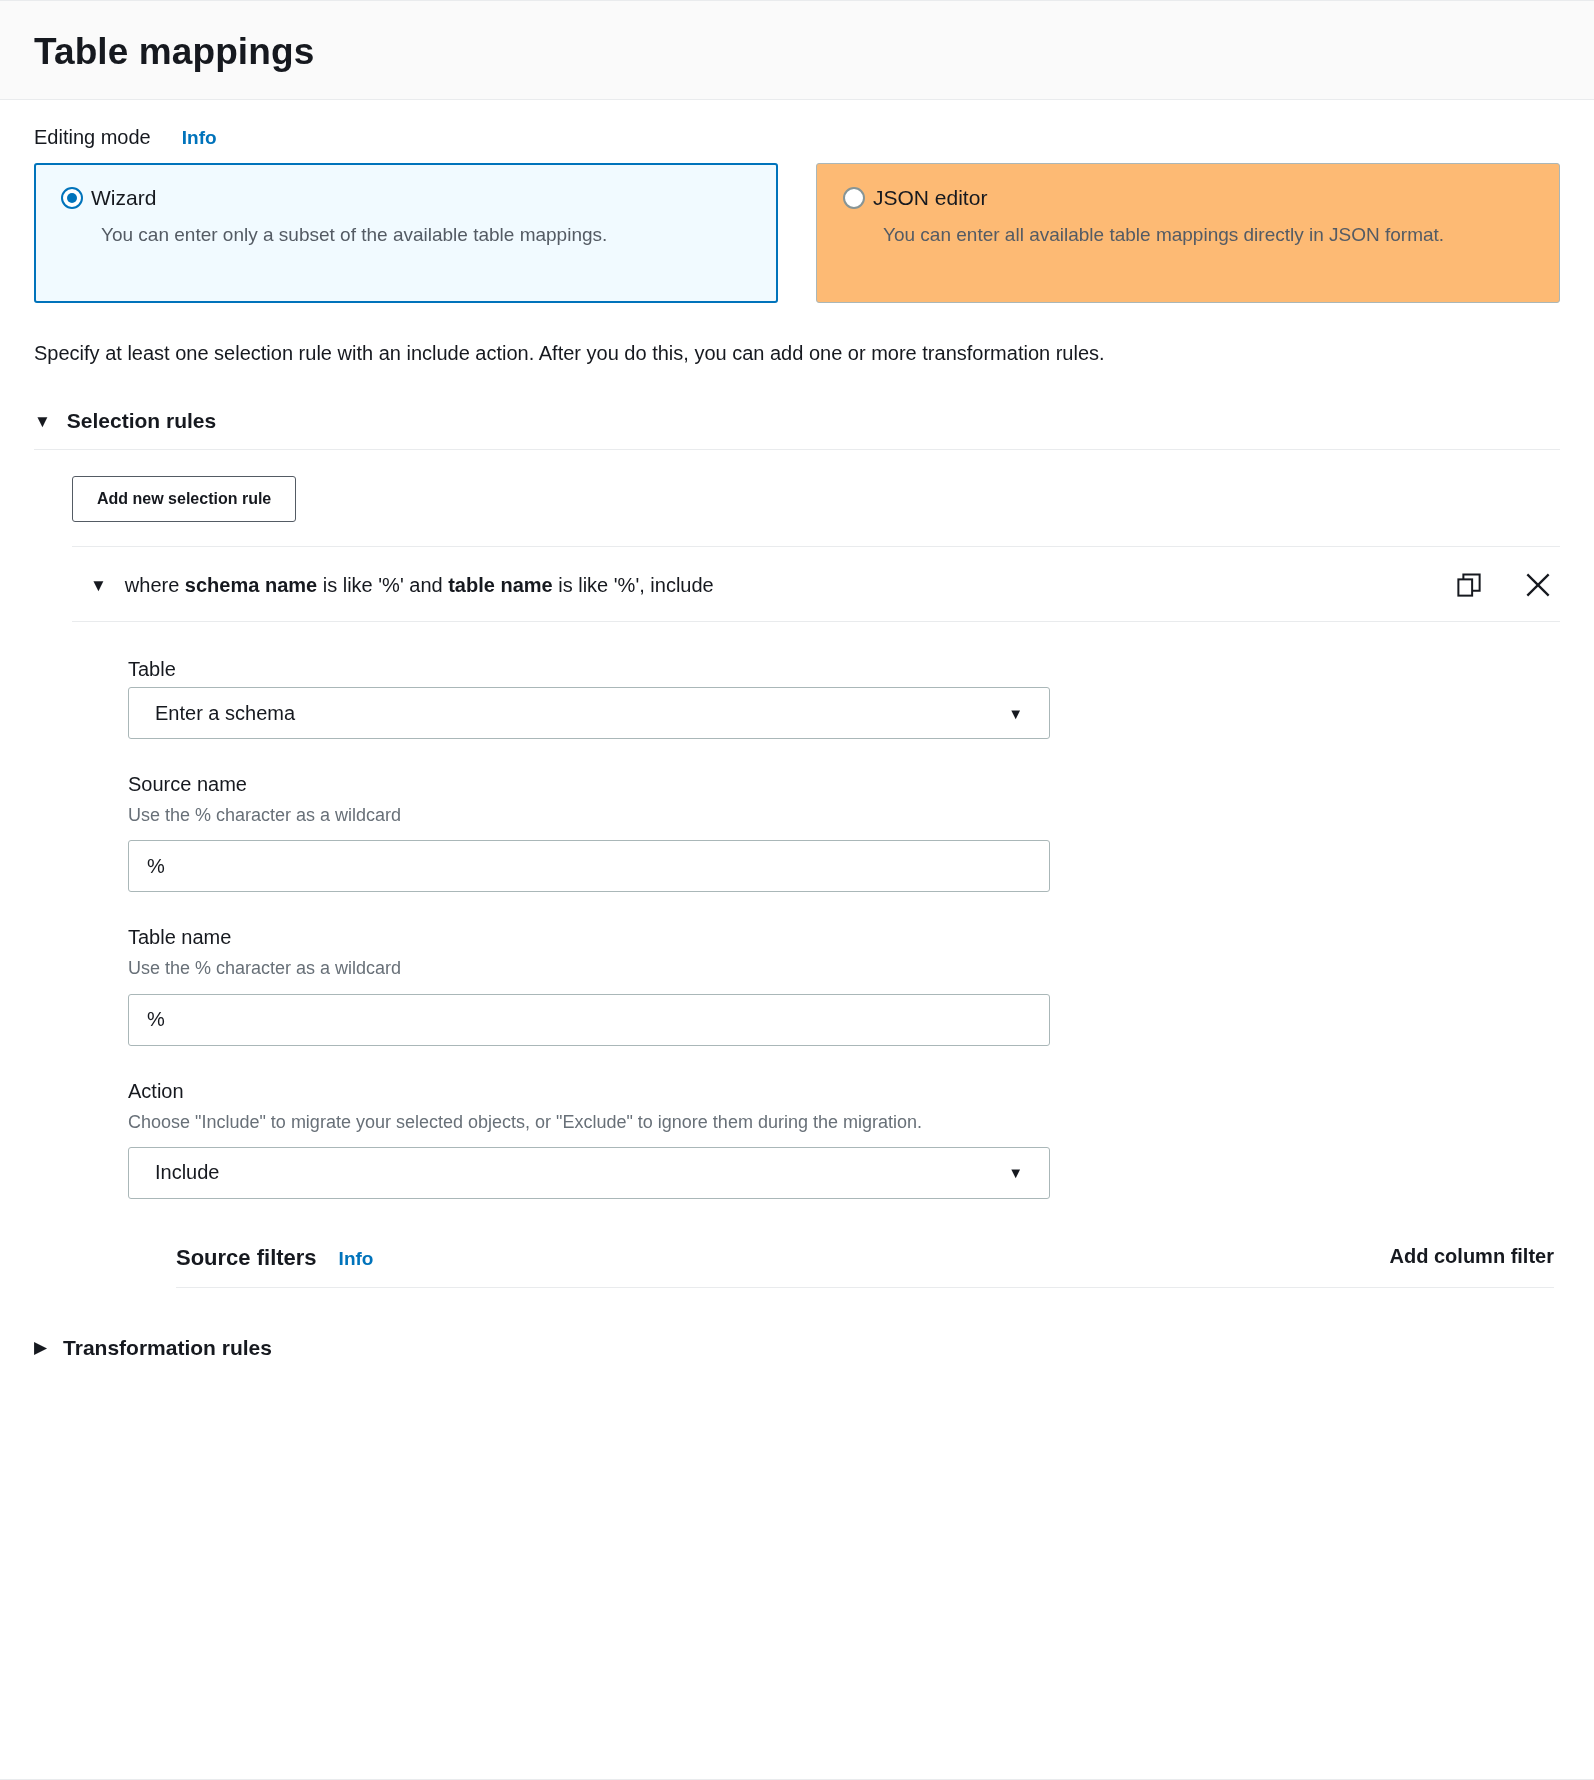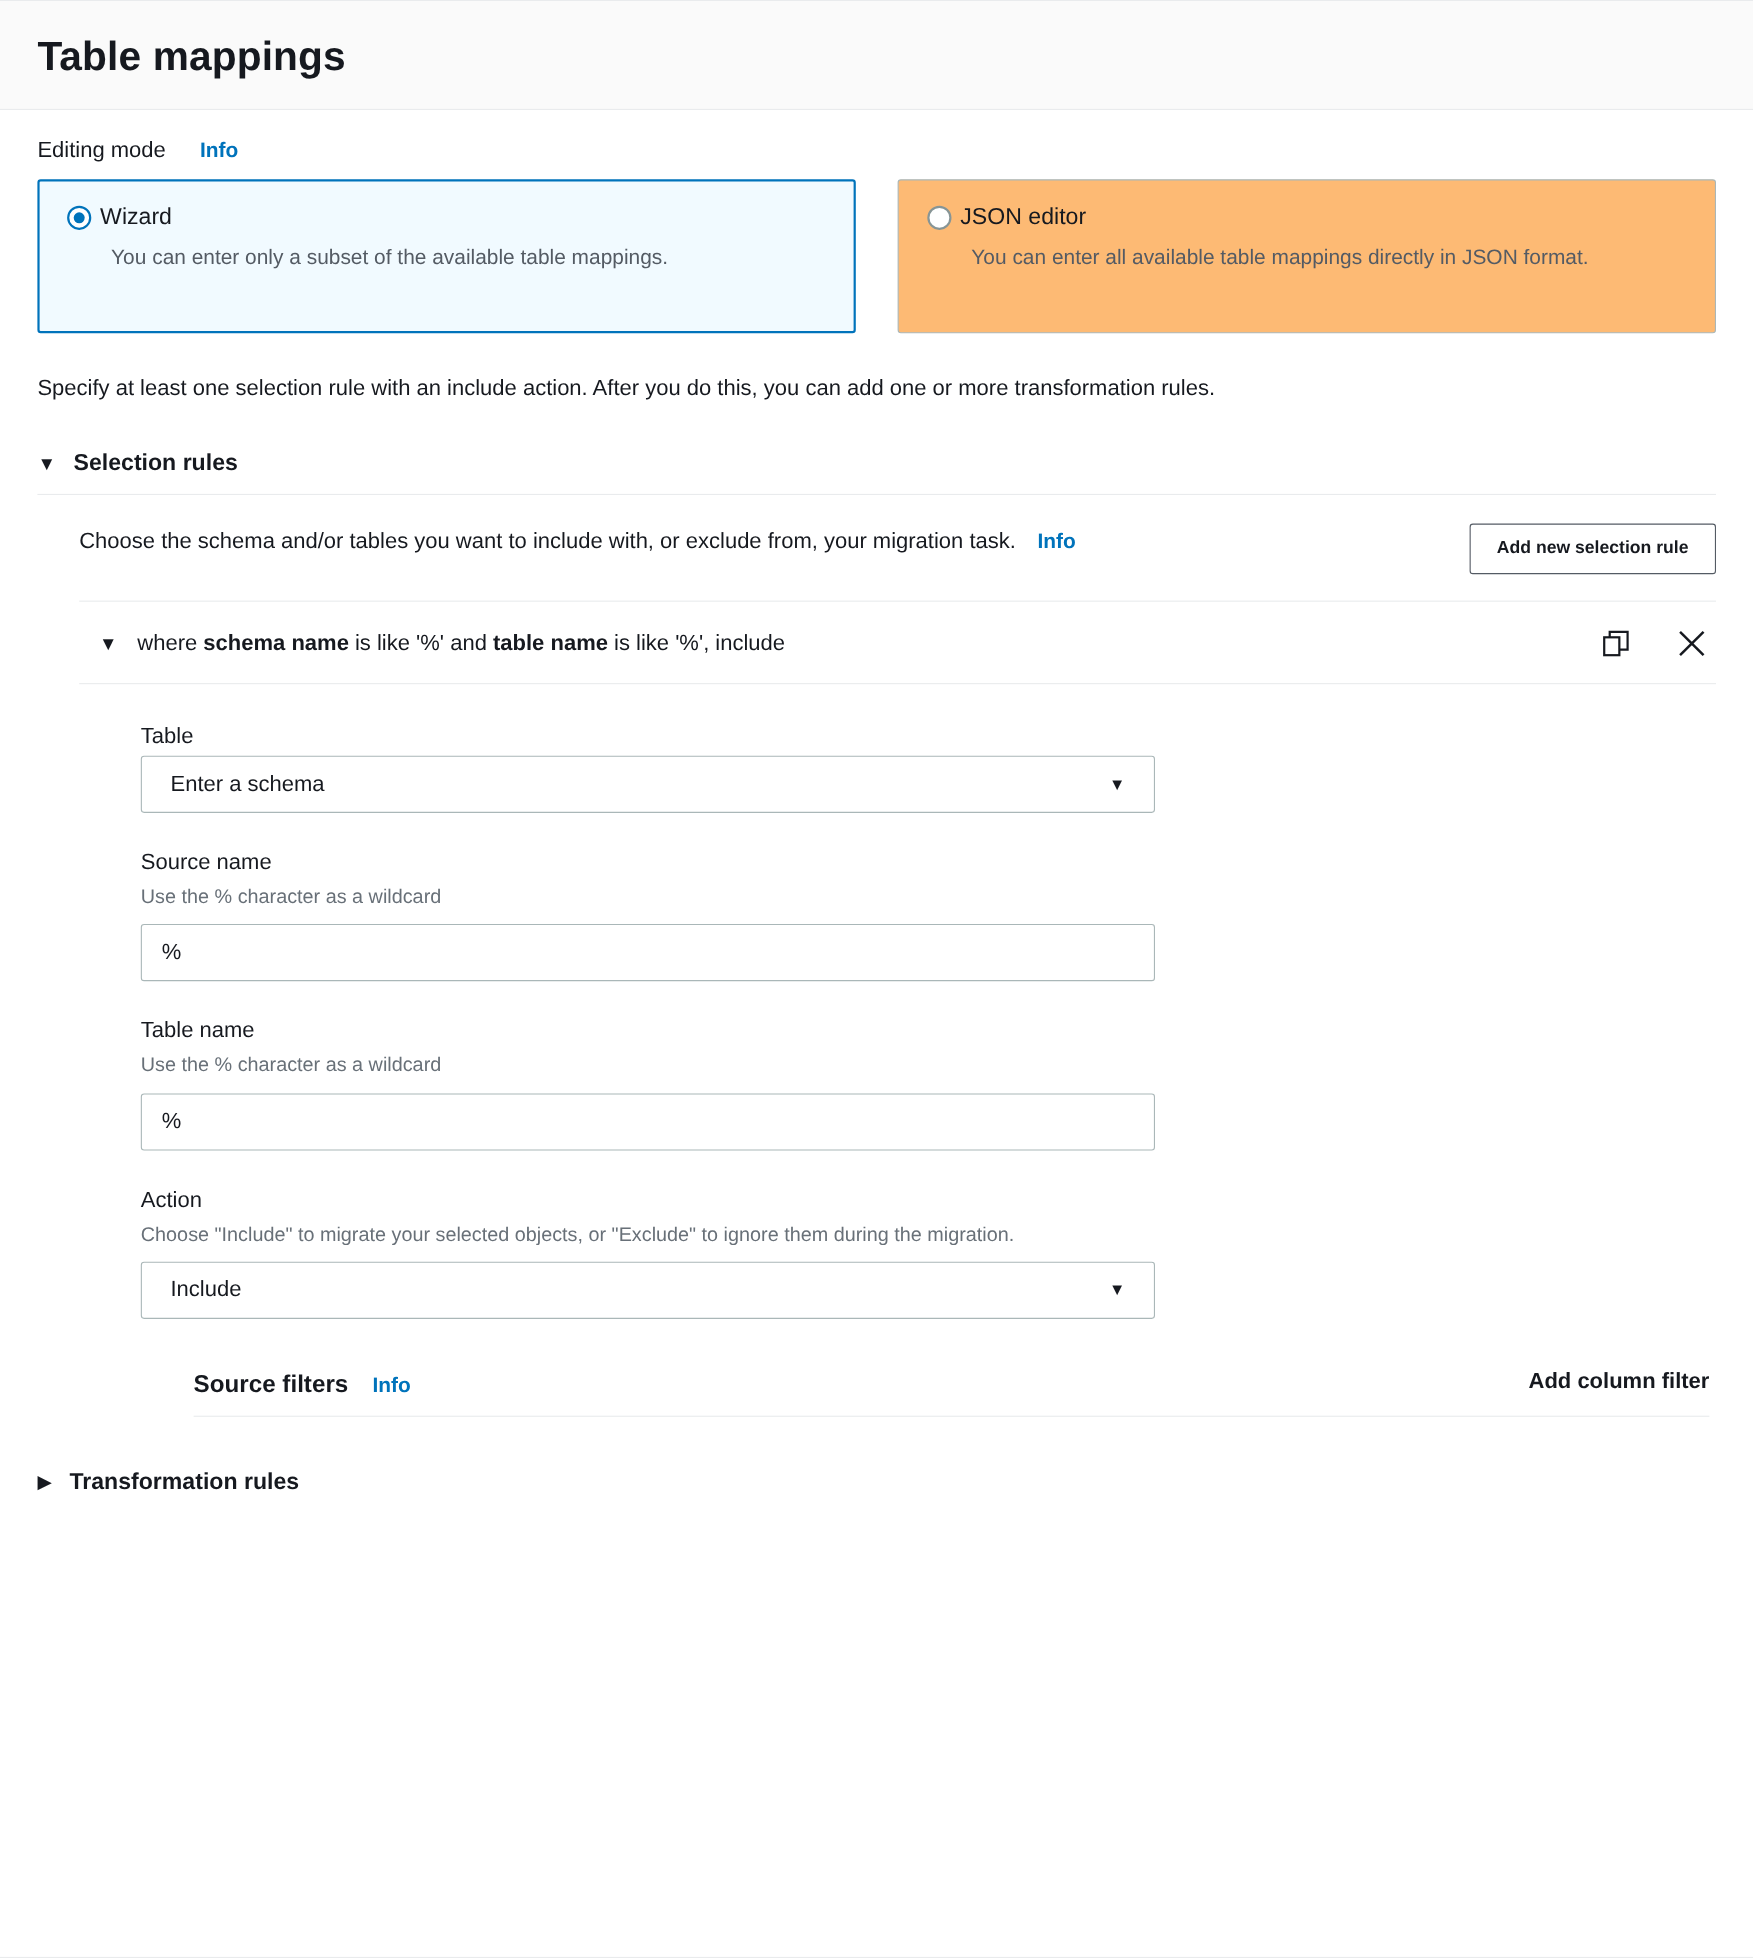--- a/index.html
+++ b/index.html
@@ -318,24 +318,20 @@
     <div class="intro">Specify at least one selection rule with an include action. After you do this, you can add one or more transformation rules.</div>
 
     <div class="section-header">
       <span class="caret">▼</span>
       <span class="section-title">Selection rules</span>
     </div>
 
     <div class="section-body">
 
       <div class="rule-intro-row">
-        <div class="rule-intro-text">
-          <span>Choose the schema and/or tables you want to include with, or exclude from, your migration task.</span>
-          <span class="info-link" style="margin-left:14px;">Info</span>
-        </div>
         <button class="btn">Add new selection rule</button>
       </div>
 
       <div class="rule-row">
         <div class="rule-summary">
           <span class="caret">▼</span>
           <span><span>where </span><b>schema name</b><span> is like '%' and </span><b>table name</b><span> is like '%', include</span></span>
         </div>
         <div class="rule-actions">
           <button class="icon-btn">

